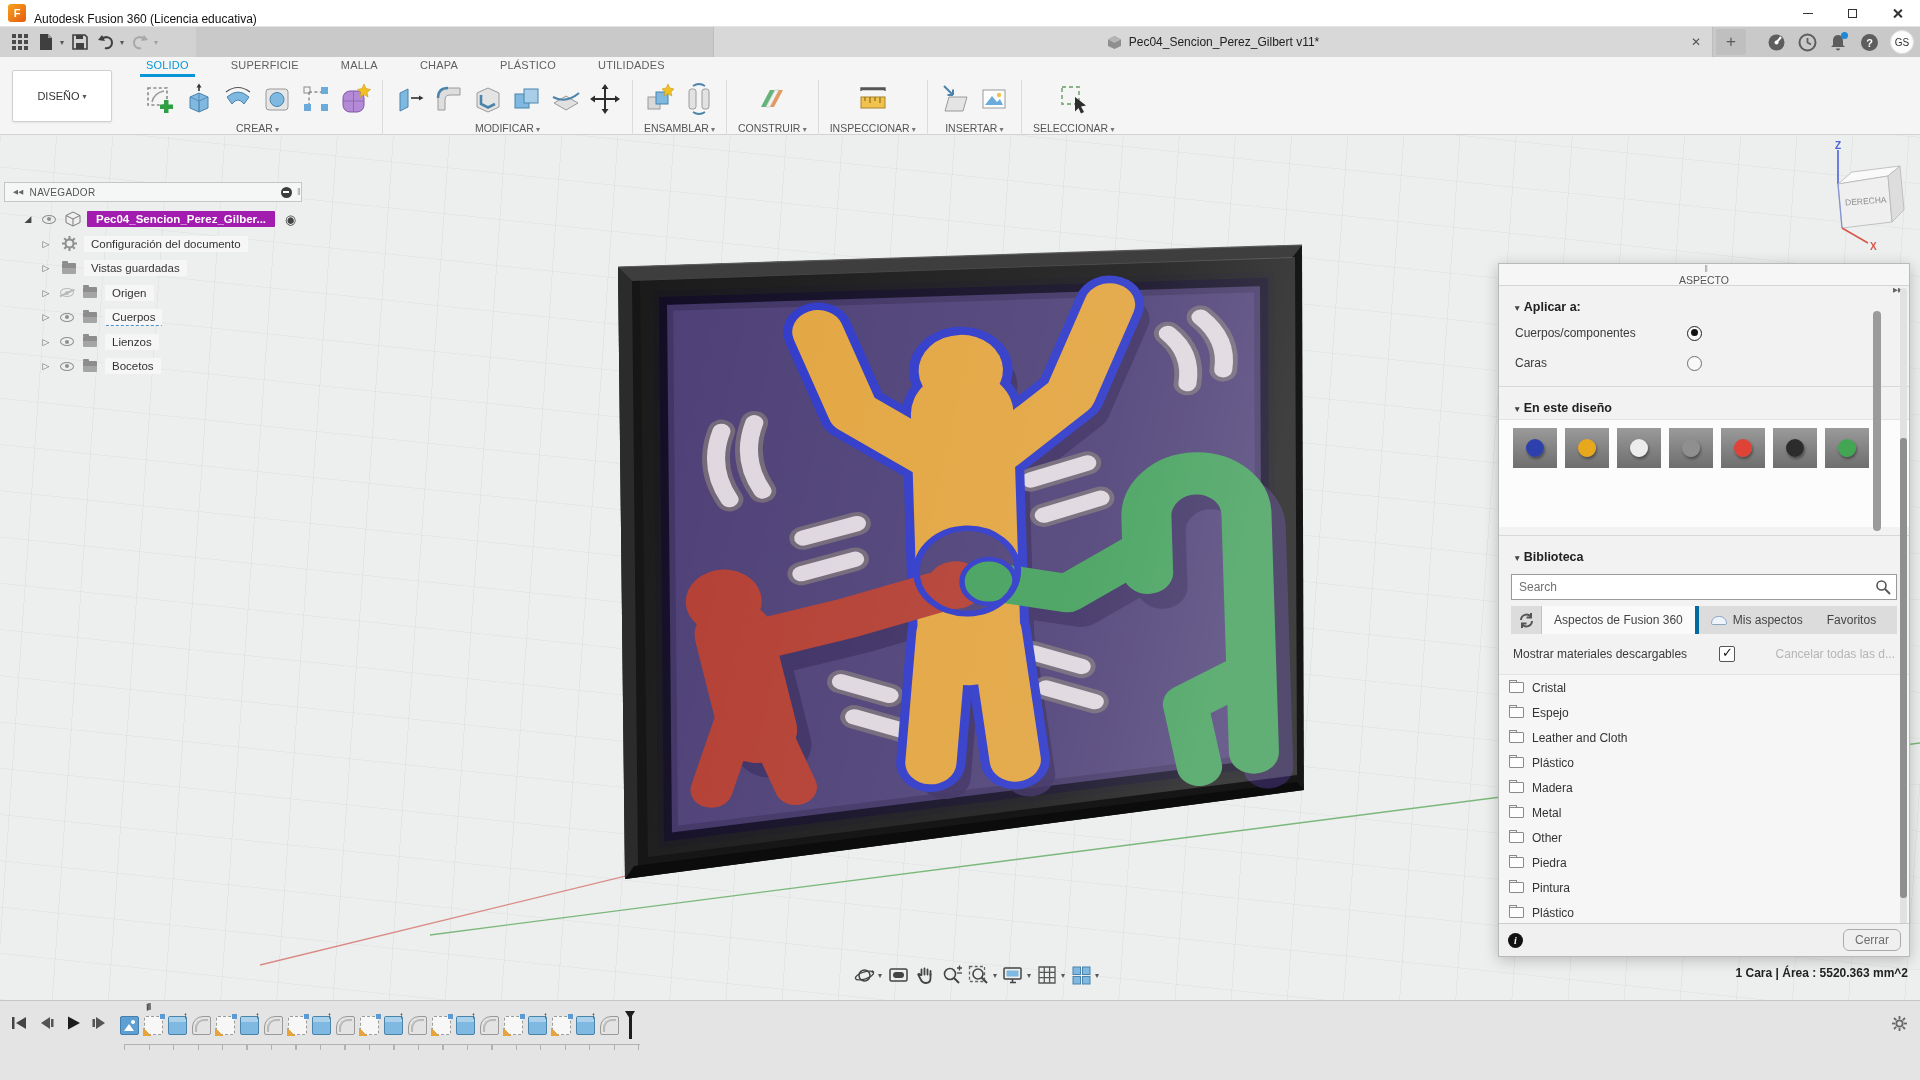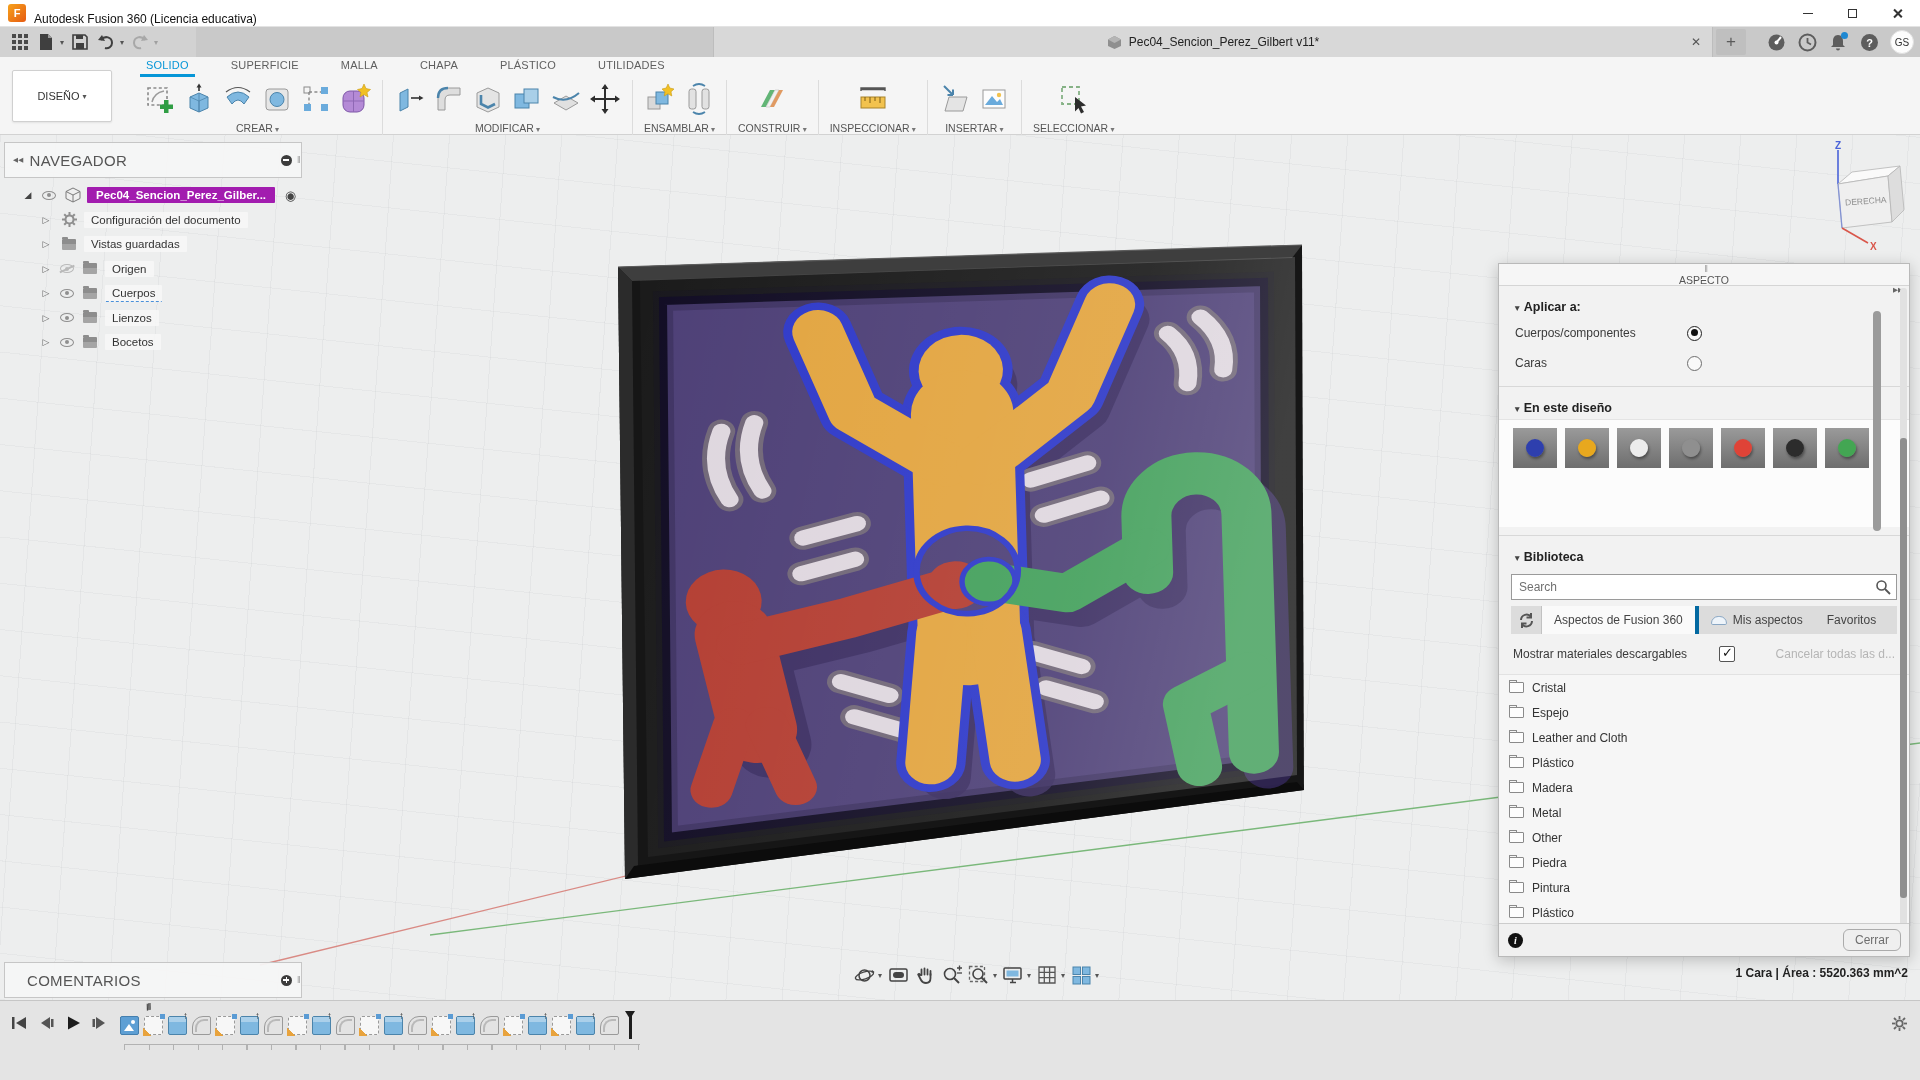--- a/index.html
+++ b/index.html
@@ -56,21 +56,21 @@
 
   
   .canvas { position:absolute; left:0; top:135px; width:1920px; height:865px;
     background:
       repeating-linear-gradient(94deg, rgba(110,115,125,.07) 0 1px, transparent 1px 56px),
       repeating-linear-gradient(6deg, rgba(110,115,125,.06) 0 1px, transparent 1px 46px),
       #edeeee; }
   .canvas svg.scene { position:absolute; left:0; top:0; }
 
   
-  .palette-header { height:36px; background:rgba(246,246,246,.95); border:1px solid #c6c6c6; display:flex; align-items:center; font-size:15px; color:#555; letter-spacing:.3px; }
+  .palette-header { height:20px; background:rgba(246,246,246,.95); border:1px solid #c6c6c6; display:flex; align-items:center; font-size:10px; color:#555; letter-spacing:.3px;margin-top:40px; }
   .hdr-arrows { font-size:6.5px; color:#666; margin:0 6px 0 8px; }
   .hdr-arrows.l::before { content:"◀◀"; }
   .hdr-arrows.r::before { content:"▶▶"; }
   .circ-minus, .circ-plus { width:11px; height:11px; border-radius:50%; background:#3c3c3c; position:relative; }
   .circ-minus::after { content:""; position:absolute; left:2.5px; top:4.7px; width:6px; height:1.6px; background:#fff; }
   .circ-plus::after { content:""; position:absolute; left:2.5px; top:4.7px; width:6px; height:1.6px; background:#fff; }
   .circ-plus::before { content:""; position:absolute; left:4.7px; top:2.5px; width:1.6px; height:6px; background:#fff; }
   .grip { color:#9a9a9a; font-size:9px; margin-left:5px; }
   .grip::before { content:"‖"; }
 

